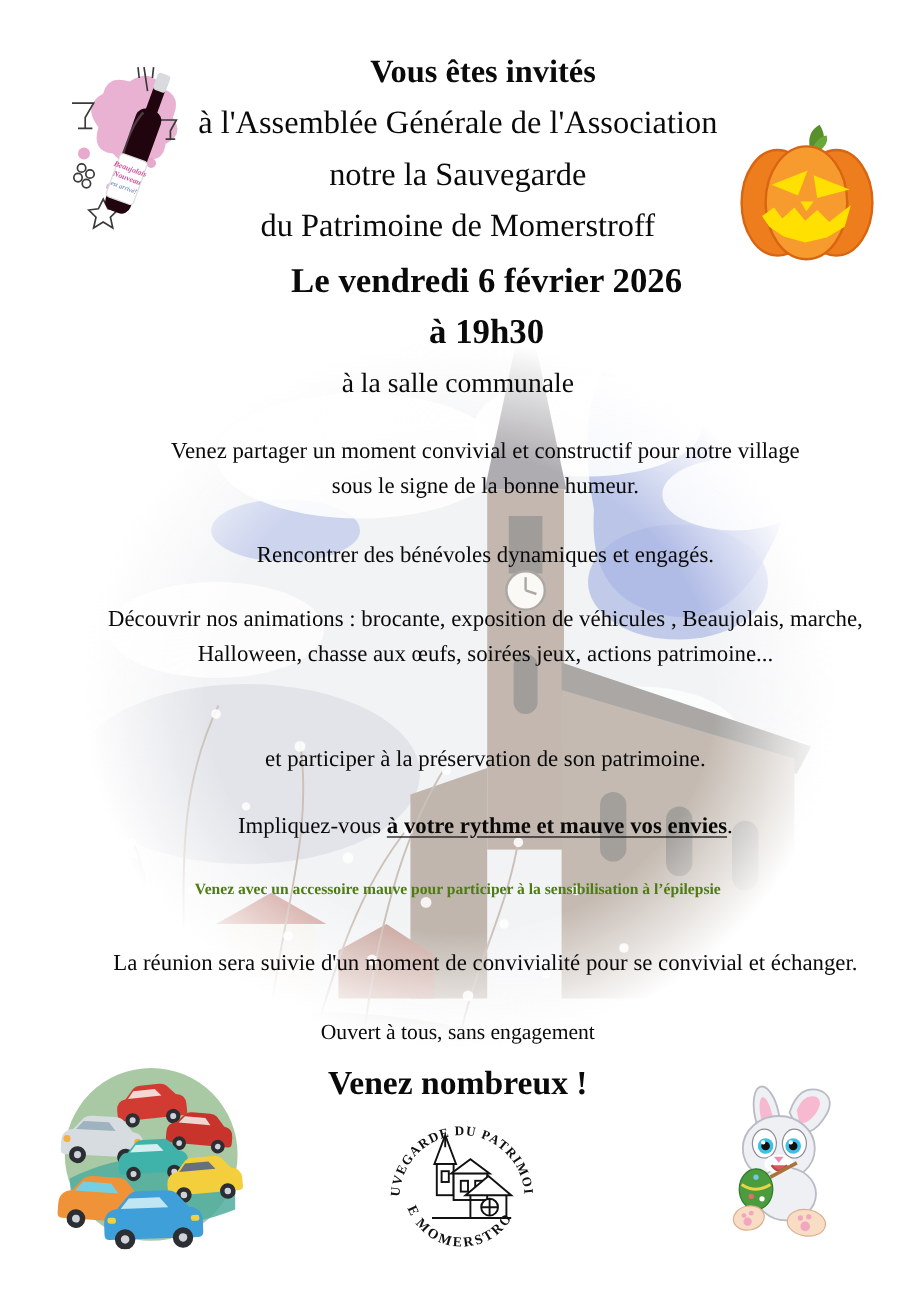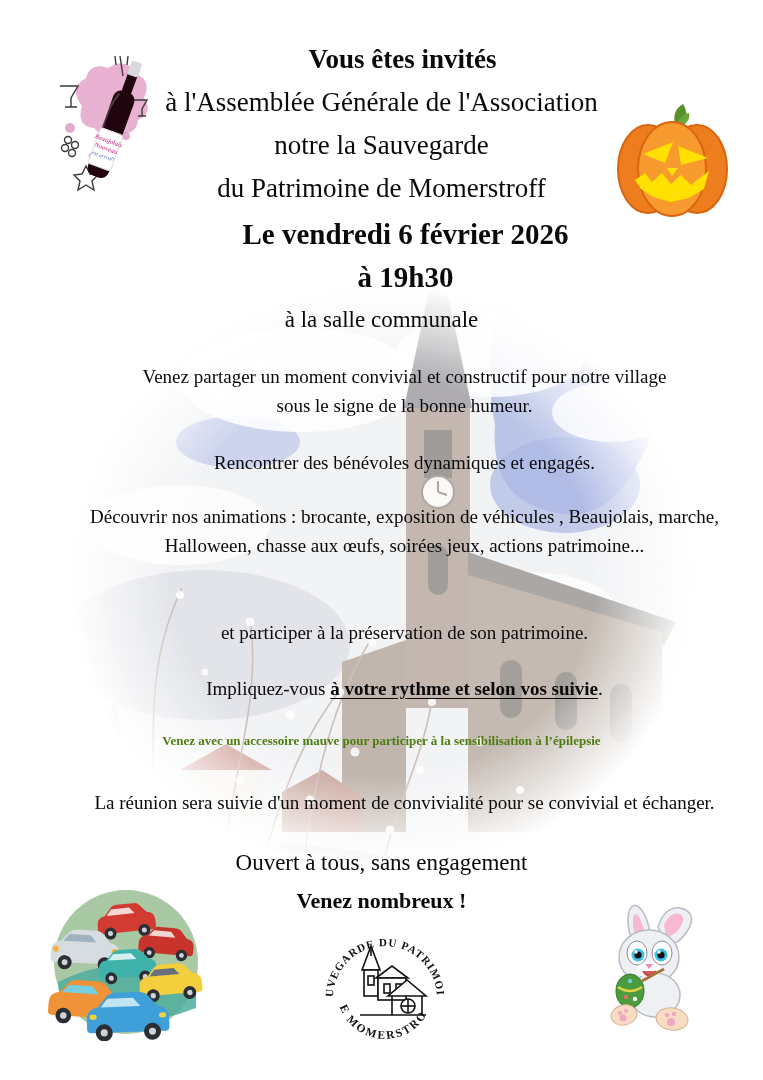--- a/index.html
+++ b/index.html
@@ -15,22 +15,22 @@
   .line{
     position:absolute;left:0;width:100%;
     text-align:center;white-space:nowrap;line-height:1.15;
   }
   .h-bold {font-size:27px;font-weight:bold;}
   .h-reg  {font-size:27px;}
   .h-date {font-size:29px;font-weight:bold;padding-left:24px;}
   .venue  {font-size:23px;}
   .body-t {font-size:19px;padding-left:23px;}
   .purple {font-size:13px;font-weight:bold;color:#4d7c0f;}
-  .ouvert {font-size:23px;}
-  .closing{font-size:22px;font-weight:bold;}
+  .ouvert {font-size:18px;}
+  .closing{font-size:28px;font-weight:bold;}
   .emph-u {font-weight:bold;text-decoration:underline;text-underline-offset:3px;}
   .deco{position:absolute;}
   svg text{font-family:"Liberation Serif","DejaVu Serif",serif;}
 </style>
 </head>
 <body>
 
 <div class="flyer">
 
   <svg class="layer" width="763" height="1080" viewBox="0 0 763 1080">
@@ -159,21 +159,21 @@
   <div class="line venue" style="top:307px;">à la salle communale</div>
 
   <div class="line body-t" style="top:366px;">Venez partager un moment convivial et constructif pour notre village</div>
   <div class="line body-t" style="top:395px;">sous le signe de la bonne humeur.</div>
   <div class="line body-t" style="top:452px;">Rencontrer des bénévoles dynamiques et engagés.</div>
   <div class="line body-t" style="top:506px;">Découvrir nos animations : brocante, exposition de véhicules , Beaujolais, marche,</div>
   <div class="line body-t" style="top:535px;">Halloween, chasse aux œufs, soirées jeux,  actions patrimoine...</div>
   <div class="line body-t" style="top:622px;">et participer à la préservation de son patrimoine.</div>
 
   <div class="line body-t" style="top:678px;">
-    <span>Impliquez-vous </span><span class="emph-u">à votre rythme et selon vos suivie</span><span>.</span>
+    <span>Impliquez-vous </span><span class="emph-u">à votre rythme et mauve vos envies</span><span>.</span>
   </div>
 
   <div class="line purple" style="top:734px;">Venez avec un accessoire mauve pour participer à la sensibilisation à l’épilepsie</div>
   <div class="line body-t" style="top:792px;">La réunion sera suivie d'un moment de convivialité pour se convivial et échanger.</div>
   <div class="line ouvert" style="top:850px;">Ouvert à tous, sans engagement</div>
   <div class="line closing" style="top:888px;">Venez nombreux !</div>
 
   <svg class="deco" style="left:46px;top:886px;" width="160" height="155" viewBox="0 0 160 155">
     <circle cx="80" cy="76" r="72" fill="#a9c9a4"></circle>
     <path d="M12,96 Q80,62 150,94 L150,122 Q80,150 14,120 z" fill="#4fae9d" opacity="0.85"></path>

